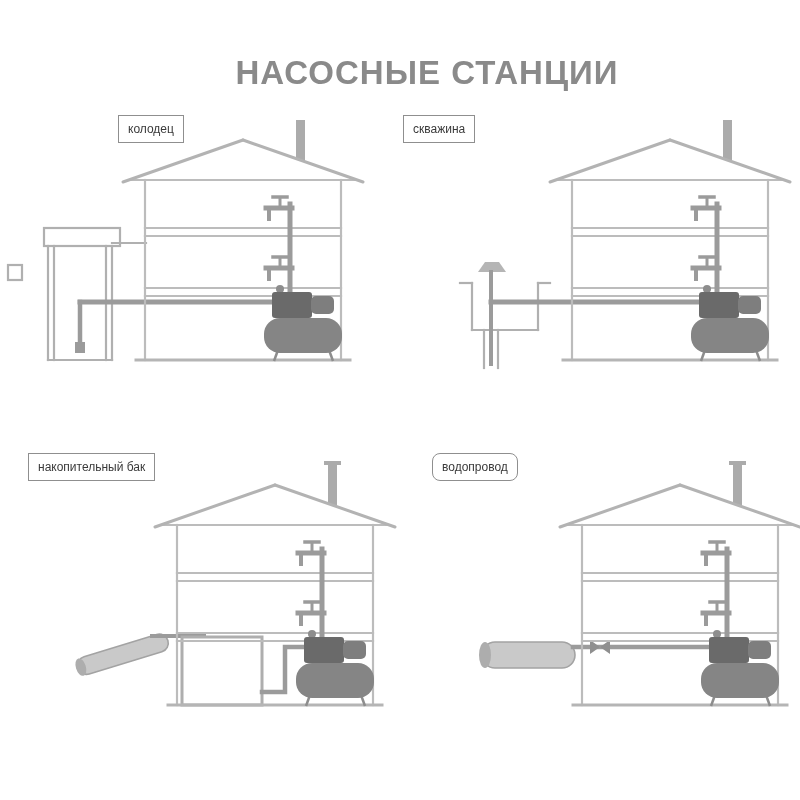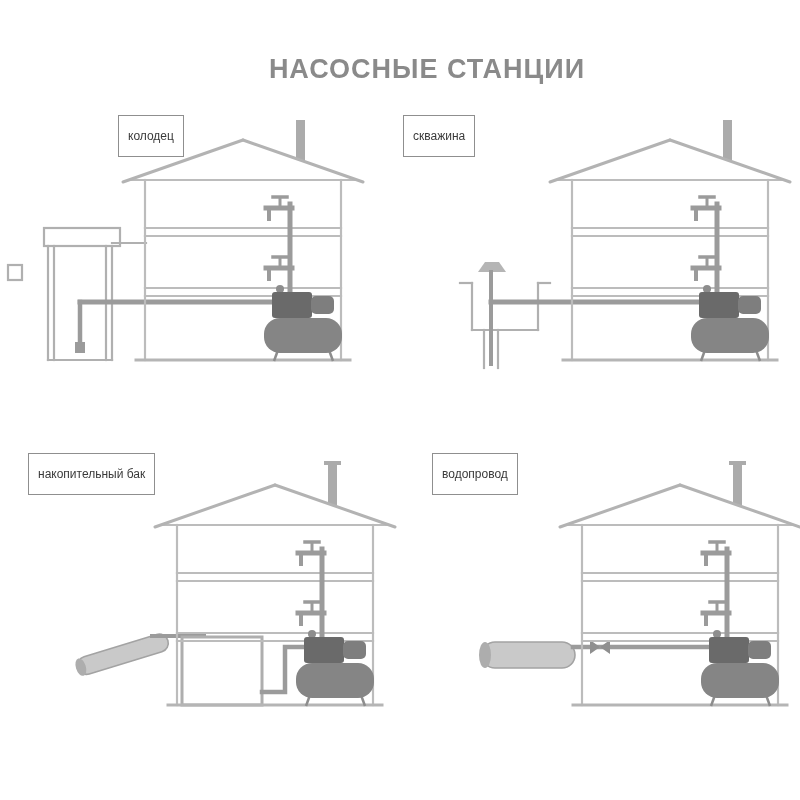--- a/index.html
+++ b/index.html
@@ -9,38 +9,38 @@
     background:#ffffff;
     overflow:hidden;
     font-family:"Liberation Sans","DejaVu Sans",sans-serif;
   }
   .title{
     position:absolute;
     left:0;top:54px;width:800px;
     text-align:center;
     padding-left:54px;
     box-sizing:border-box;
-    font-size:27px;
+    font-size:33px;
     font-weight:bold;
     letter-spacing:1px;
     color:#8a8a8a;
   }
   .panel-label{
     position:absolute;
     border:1px solid #8f8f8f;
     background:#ffffff;
-    padding:13px 9px;
+    padding:6px 9px;
     font-size:12px;
     color:#3a3a3a;
     white-space:nowrap;
   }
   #label-well{left:118px;top:115px;}
   #label-borehole{left:403px;top:115px;}
   #label-tank{left:28px;top:453px;}
-  #label-main{left:432px;top:453px;}
+  #label-main{left:432px;top:453px;border-radius:8px;}
   svg.diagram{position:absolute;left:0;top:120px;}
   .wall{stroke:#bcbcbc;stroke-width:2.2;fill:none;stroke-linecap:square;}
   .wall-thick{stroke:#b5b5b5;stroke-width:3;fill:none;stroke-linecap:square;}
   .roof{stroke:#b3b3b3;stroke-width:3;fill:none;stroke-linecap:round;}
   .pipe{stroke:#9b9b9b;fill:none;stroke-linecap:square;}
   .src{stroke:#b0b0b0;fill:none;stroke-width:2.2;stroke-linecap:square;}
   .cyl{fill:#c9c9c9;stroke:#a3a3a3;stroke-width:1.6;}
   .cyl-end{fill:#adadad;stroke:none;}
 </style>
 </head>

